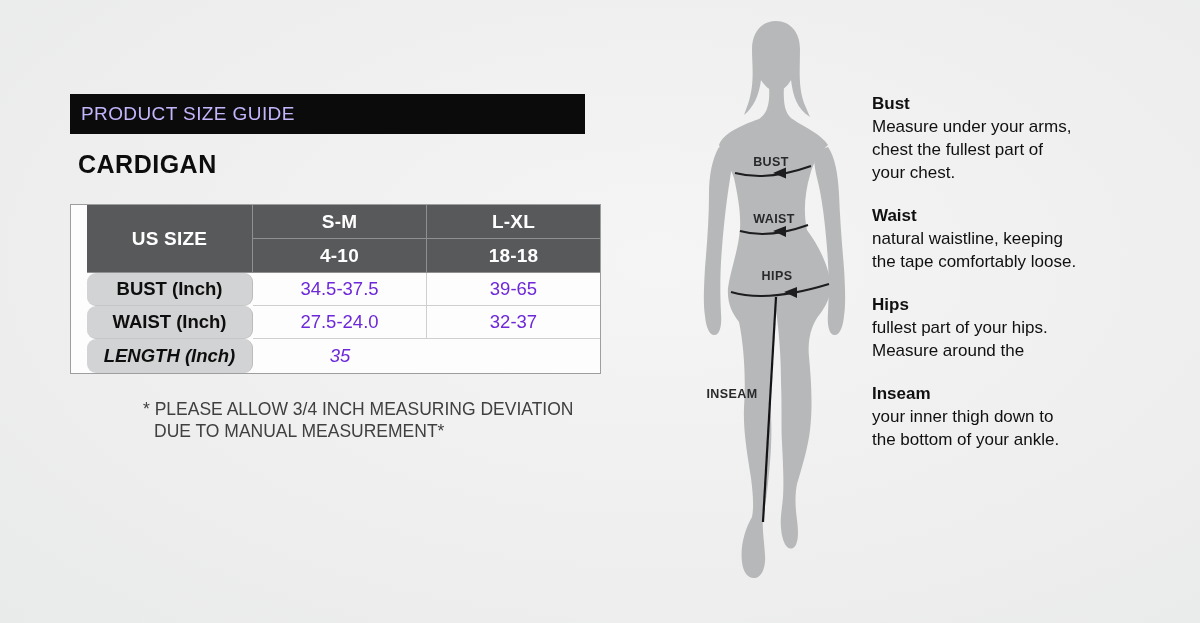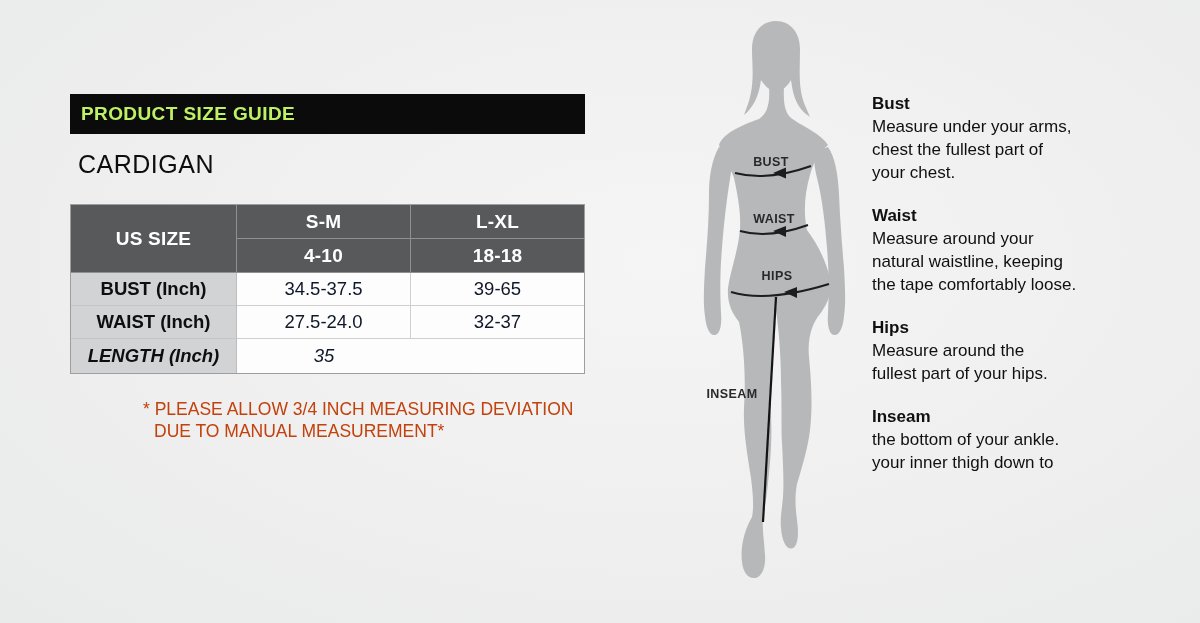--- a/index.html
+++ b/index.html
@@ -12,57 +12,58 @@
   }
   .abs{position:absolute;}
 
   
   .title-bar{
     left:70px;top:94px;width:515px;height:40px;
     background:var(--title-bar,#0b0b0b);
     display:flex;align-items:center;
   }
   .title-bar span{
-    color:#bef264;font-weight:bold;font-size:19px;letter-spacing:.4px;padding-left:11px;
+    color:#c4b5fd;font-weight:normal;font-size:19px;letter-spacing:.4px;padding-left:11px;
   }
 
   
   .product-name{
-    left:78px;top:150px;font-size:25px;font-weight:normal;letter-spacing:.5px;color:#0d0d0d;
+    left:78px;top:150px;font-size:25px;font-weight:bold;letter-spacing:.5px;color:#0d0d0d;
   }
 
   
   .size-table{
     left:70px;top:204px;width:513px;
     display:grid;
     grid-template-columns:166px 174px 173px;
     grid-template-rows:34px 34px 33px 33px 34px;
     border:1px solid #9d9ea0;
     background:#fdfdfd;
+    padding-left:16px;
   }
   .cell{display:flex;align-items:center;justify-content:center;}
   .th{
     background:var(--table-header,#58595b);color:#fff;font-weight:bold;font-size:19px;
     border-right:1px solid #8f9092;border-bottom:1px solid #8f9092;letter-spacing:.2px;
   }
   .corner{grid-row:1/3;grid-column:1;}
   .row-label{
     background:var(--table-row-label,#d2d3d4);font-weight:bold;font-size:18.5px;color:#0e0e0e;
-    border-right:1px solid #bcbcbc;border-bottom:1px solid #c6c6c6;
+    border-right:1px solid #bcbcbc;border-bottom:1px solid #c6c6c6;border-radius:9px;
   }
   .val{
-    background:#fdfdfd;font-size:18.5px;color:#0f172a;
+    background:#fdfdfd;font-size:18.5px;color:#6d28d9;
     border-right:1px solid #cfcfcf;border-bottom:1px solid #cfcfcf;
   }
   .last-col{border-right:none;}
   .last-row{border-bottom:none;font-style:italic;}
 
   
   .footnote{
-    left:143px;top:398px;font-size:17.5px;line-height:22px;color:#c2410c;
+    left:143px;top:398px;font-size:17.5px;line-height:22px;color:#404040;
   }
   .footnote .l2{margin-left:11px;}
 
   
   .instructions{
     left:872px;top:92px;width:310px;color:#101010;
   }
   .instructions h3{
     margin:20px 0 0 0;font-size:17px;line-height:23px;font-weight:bold;
   }
@@ -176,24 +177,23 @@
   </svg>
 </div>
 
 <div class="abs instructions">
   <h3 class="first">Bust</h3>
   <div class="line">Measure under your arms,</div>
   <div class="line">chest the fullest part of</div>
   <div class="line">your chest.</div>
 
   <h3>Waist</h3>
-  <div class="line">Measure around your</div>
   <div class="line">natural waistline, keeping</div>
   <div class="line">the tape comfortably loose.</div>
 
   <h3>Hips</h3>
+  <div class="line">fullest part of your hips.</div>
   <div class="line">Measure around the</div>
-  <div class="line">fullest part of your hips.</div>
 
   <h3>Inseam</h3>
+  <div class="line">your inner thigh down to</div>
   <div class="line">the bottom of your ankle.</div>
-  <div class="line">your inner thigh down to</div>
 </div>
 
 </body></html>

